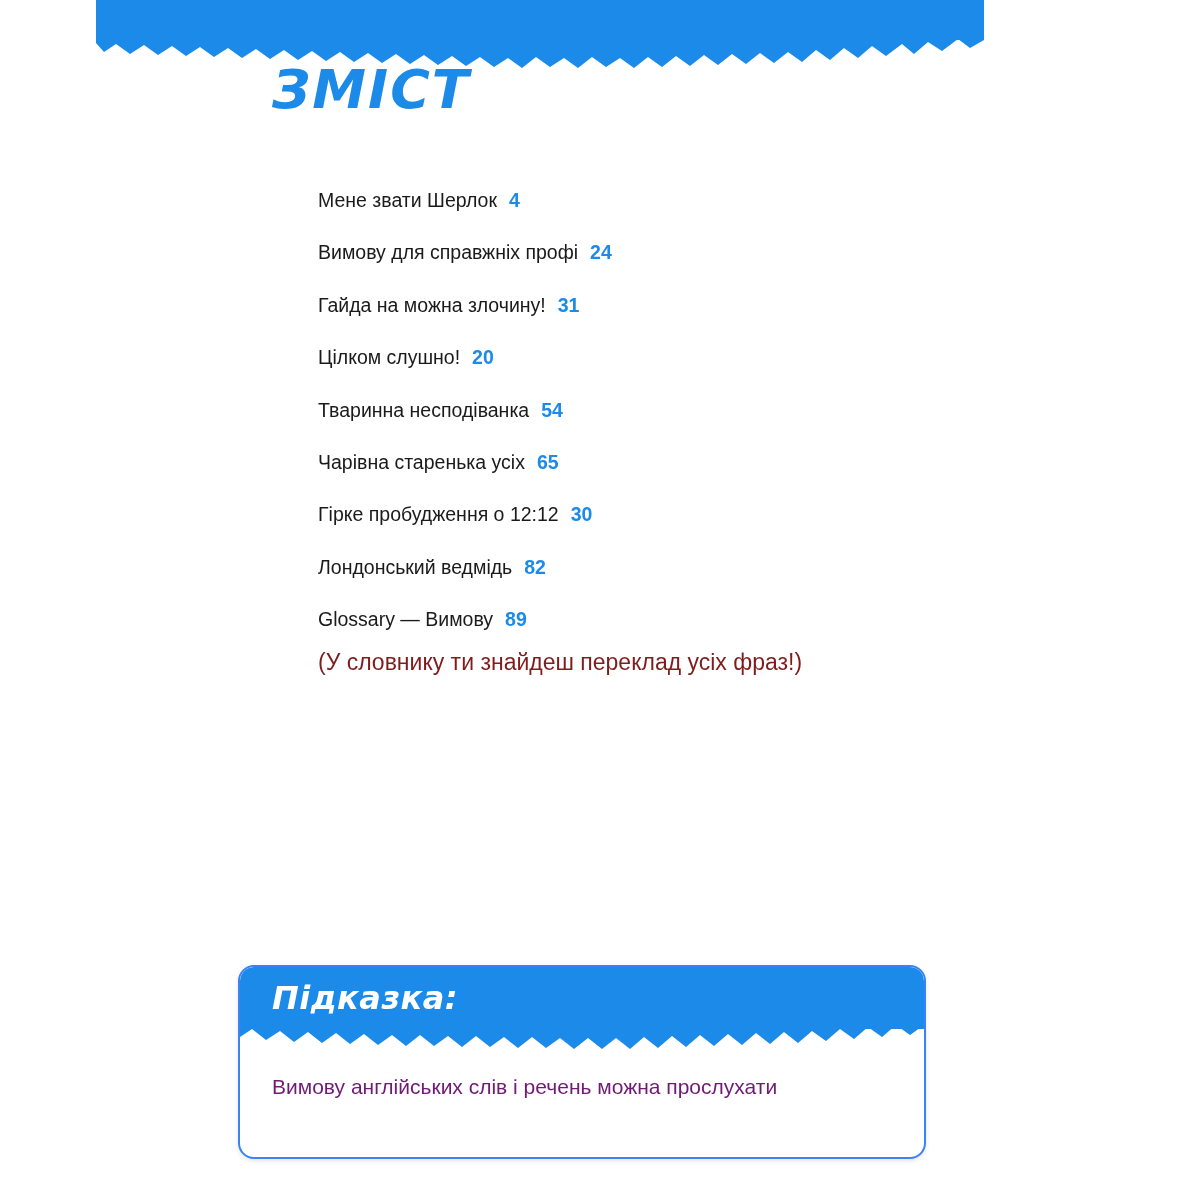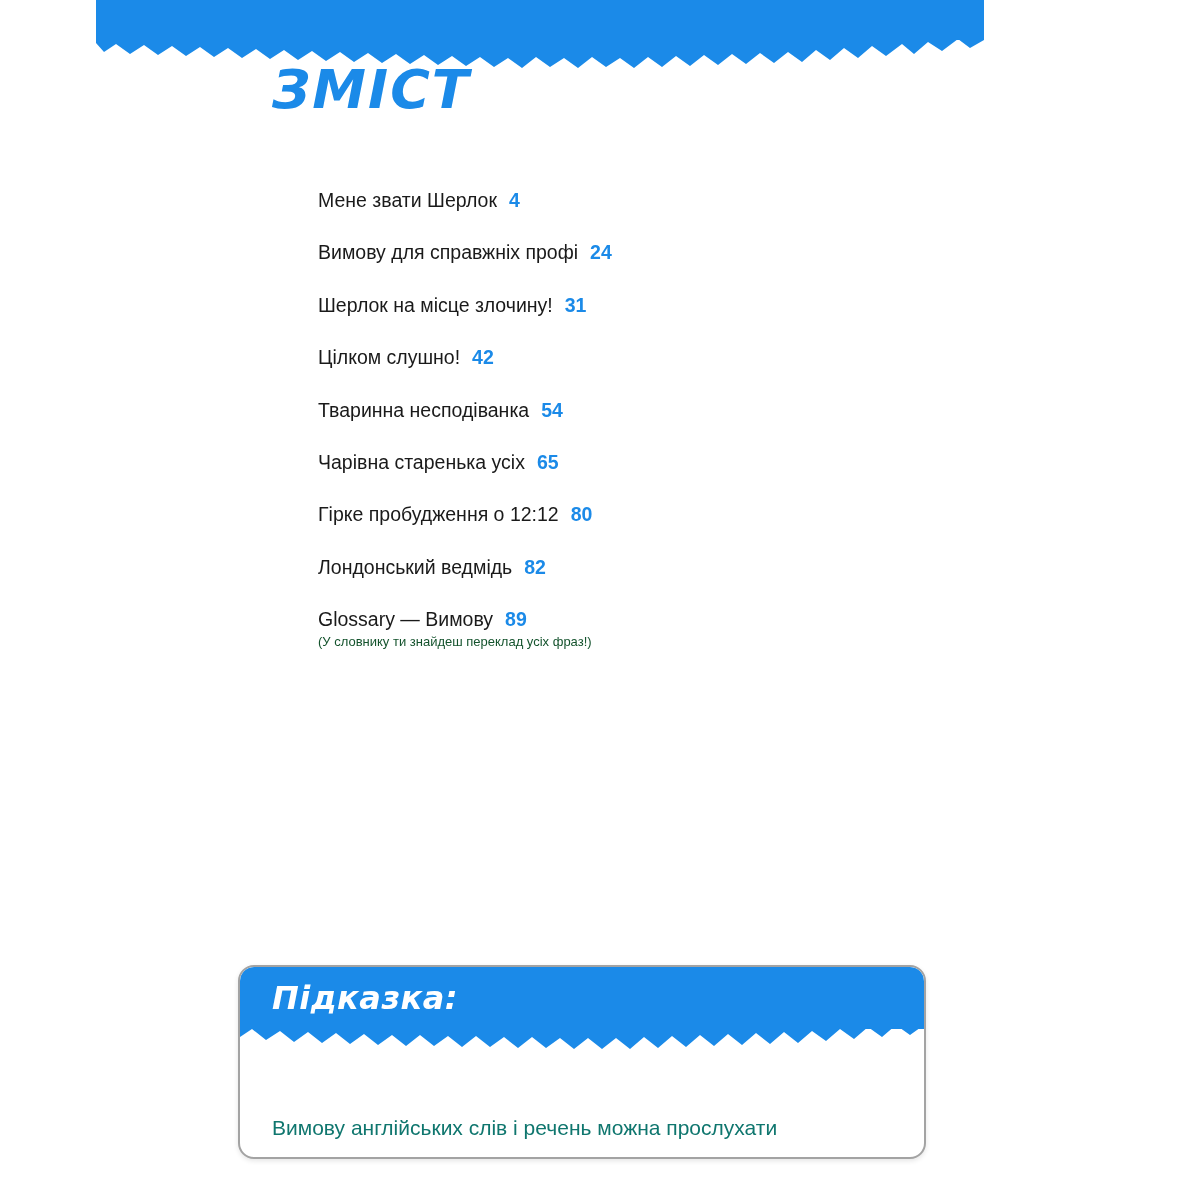--- a/index.html
+++ b/index.html
@@ -70,35 +70,35 @@
   .toc-entry .toc-title {
     color: #1a1a1a;
   }
   .toc-entry .toc-page {
     color: #1b8ae8;
     font-weight: bold;
     margin-left: 12px;
   }
   .toc-note {
     display: block;
-    font-size: 13px;
-    color: #14532d;
-    margin-top: 3px;
+    font-size: 23px;
+    color: #7f1d1d;
+    margin-top: 17px;
     white-space: nowrap;
   }
 
   
   .hint-box {
     position: absolute;
     left: 238px;
     top: 965px;
     width: 684px;
     height: 190px;
     background: #ffffff;
-    border: 2px solid #a3a3a3;
+    border: 2px solid #3b82f6;
     border-radius: 16px;
     box-shadow: 0 2px 5px rgba(0,0,0,0.10);
     overflow: hidden;
   }
   .hint-band {
     position: absolute;
     top: 0;
     left: 0;
     width: 100%;
     height: 96px;
@@ -130,23 +130,22 @@
     font-size: 32px;
     color: #ffffff;
     letter-spacing: 0.5px;
   }
   .hint-text {
     position: absolute;
     top: 105px;
     left: 32px;
     right: 20px;
     font-size: 21px;
-    color: #0f766e;
+    color: #701a75;
     line-height: 1.45;
-    margin-top: 41px;
   }
 </style>
 </head>
 <body>
 
 <div class="top-band">
   <div class="band-solid"></div>
   <svg class="band-ragged" viewBox="0 0 888 40" preserveAspectRatio="none">
     <path d="M0,0 L888,0 L888,6 L874,14 L862,5 L846,17 L832,8 L818,20 L806,10 L790,22 L776,12 L762,24 L748,14 L734,26 L720,16 L706,28 L692,18 L678,29 L664,19 L650,30 L636,20 L622,31 L608,21 L594,32 L580,22 L566,33 L552,23 L538,34 L524,24 L510,33 L496,23 L482,34 L468,24 L454,33 L440,23 L426,34 L412,24 L398,33 L384,23 L370,32 L356,22 L342,31 L328,21 L314,30 L300,20 L286,29 L272,19 L258,28 L244,18 L230,27 L216,17 L202,26 L188,16 L174,25 L160,15 L146,24 L132,14 L118,23 L104,13 L90,22 L76,12 L62,21 L48,11 L34,20 L20,10 L8,18 L0,9 Z" fill="#1b8ae8"></path>
   </svg>
@@ -159,37 +158,37 @@
   <div class="toc-entry">
     <span class="toc-title">Мене звати Шерлок</span><span class="toc-page">4</span>
   </div>
 
 
   <div class="toc-entry">
     <span class="toc-title">Вимову для справжніх профі</span><span class="toc-page">24</span>
   </div>
 
   <div class="toc-entry">
-    <span class="toc-title">Шерлок на місце злочину!</span><span class="toc-page">31</span>
-  </div>
-
-  <div class="toc-entry">
-    <span class="toc-title">Цілком слушно!</span><span class="toc-page">42</span>
+    <span class="toc-title">Гайда на можна злочину!</span><span class="toc-page">31</span>
+  </div>
+
+  <div class="toc-entry">
+    <span class="toc-title">Цілком слушно!</span><span class="toc-page">20</span>
   </div>
 
   <div class="toc-entry">
     <span class="toc-title">Тваринна несподіванка</span><span class="toc-page">54</span>
   </div>
 
   <div class="toc-entry">
     <span class="toc-title">Чарівна старенька усіх</span><span class="toc-page">65</span>
   </div>
 
   <div class="toc-entry">
-    <span class="toc-title">Гірке пробудження о 12:12</span><span class="toc-page">80</span>
+    <span class="toc-title">Гірке пробудження о 12:12</span><span class="toc-page">30</span>
   </div>
 
   <div class="toc-entry">
     <span class="toc-title">Лондонський ведмідь</span><span class="toc-page">82</span>
   </div>
 
   <div class="toc-entry">
     <span class="toc-title">Glossary — Вимову</span><span class="toc-page">89</span>
     <span class="toc-note">(У словнику ти знайдеш переклад усіх фраз!)</span>
   </div>

